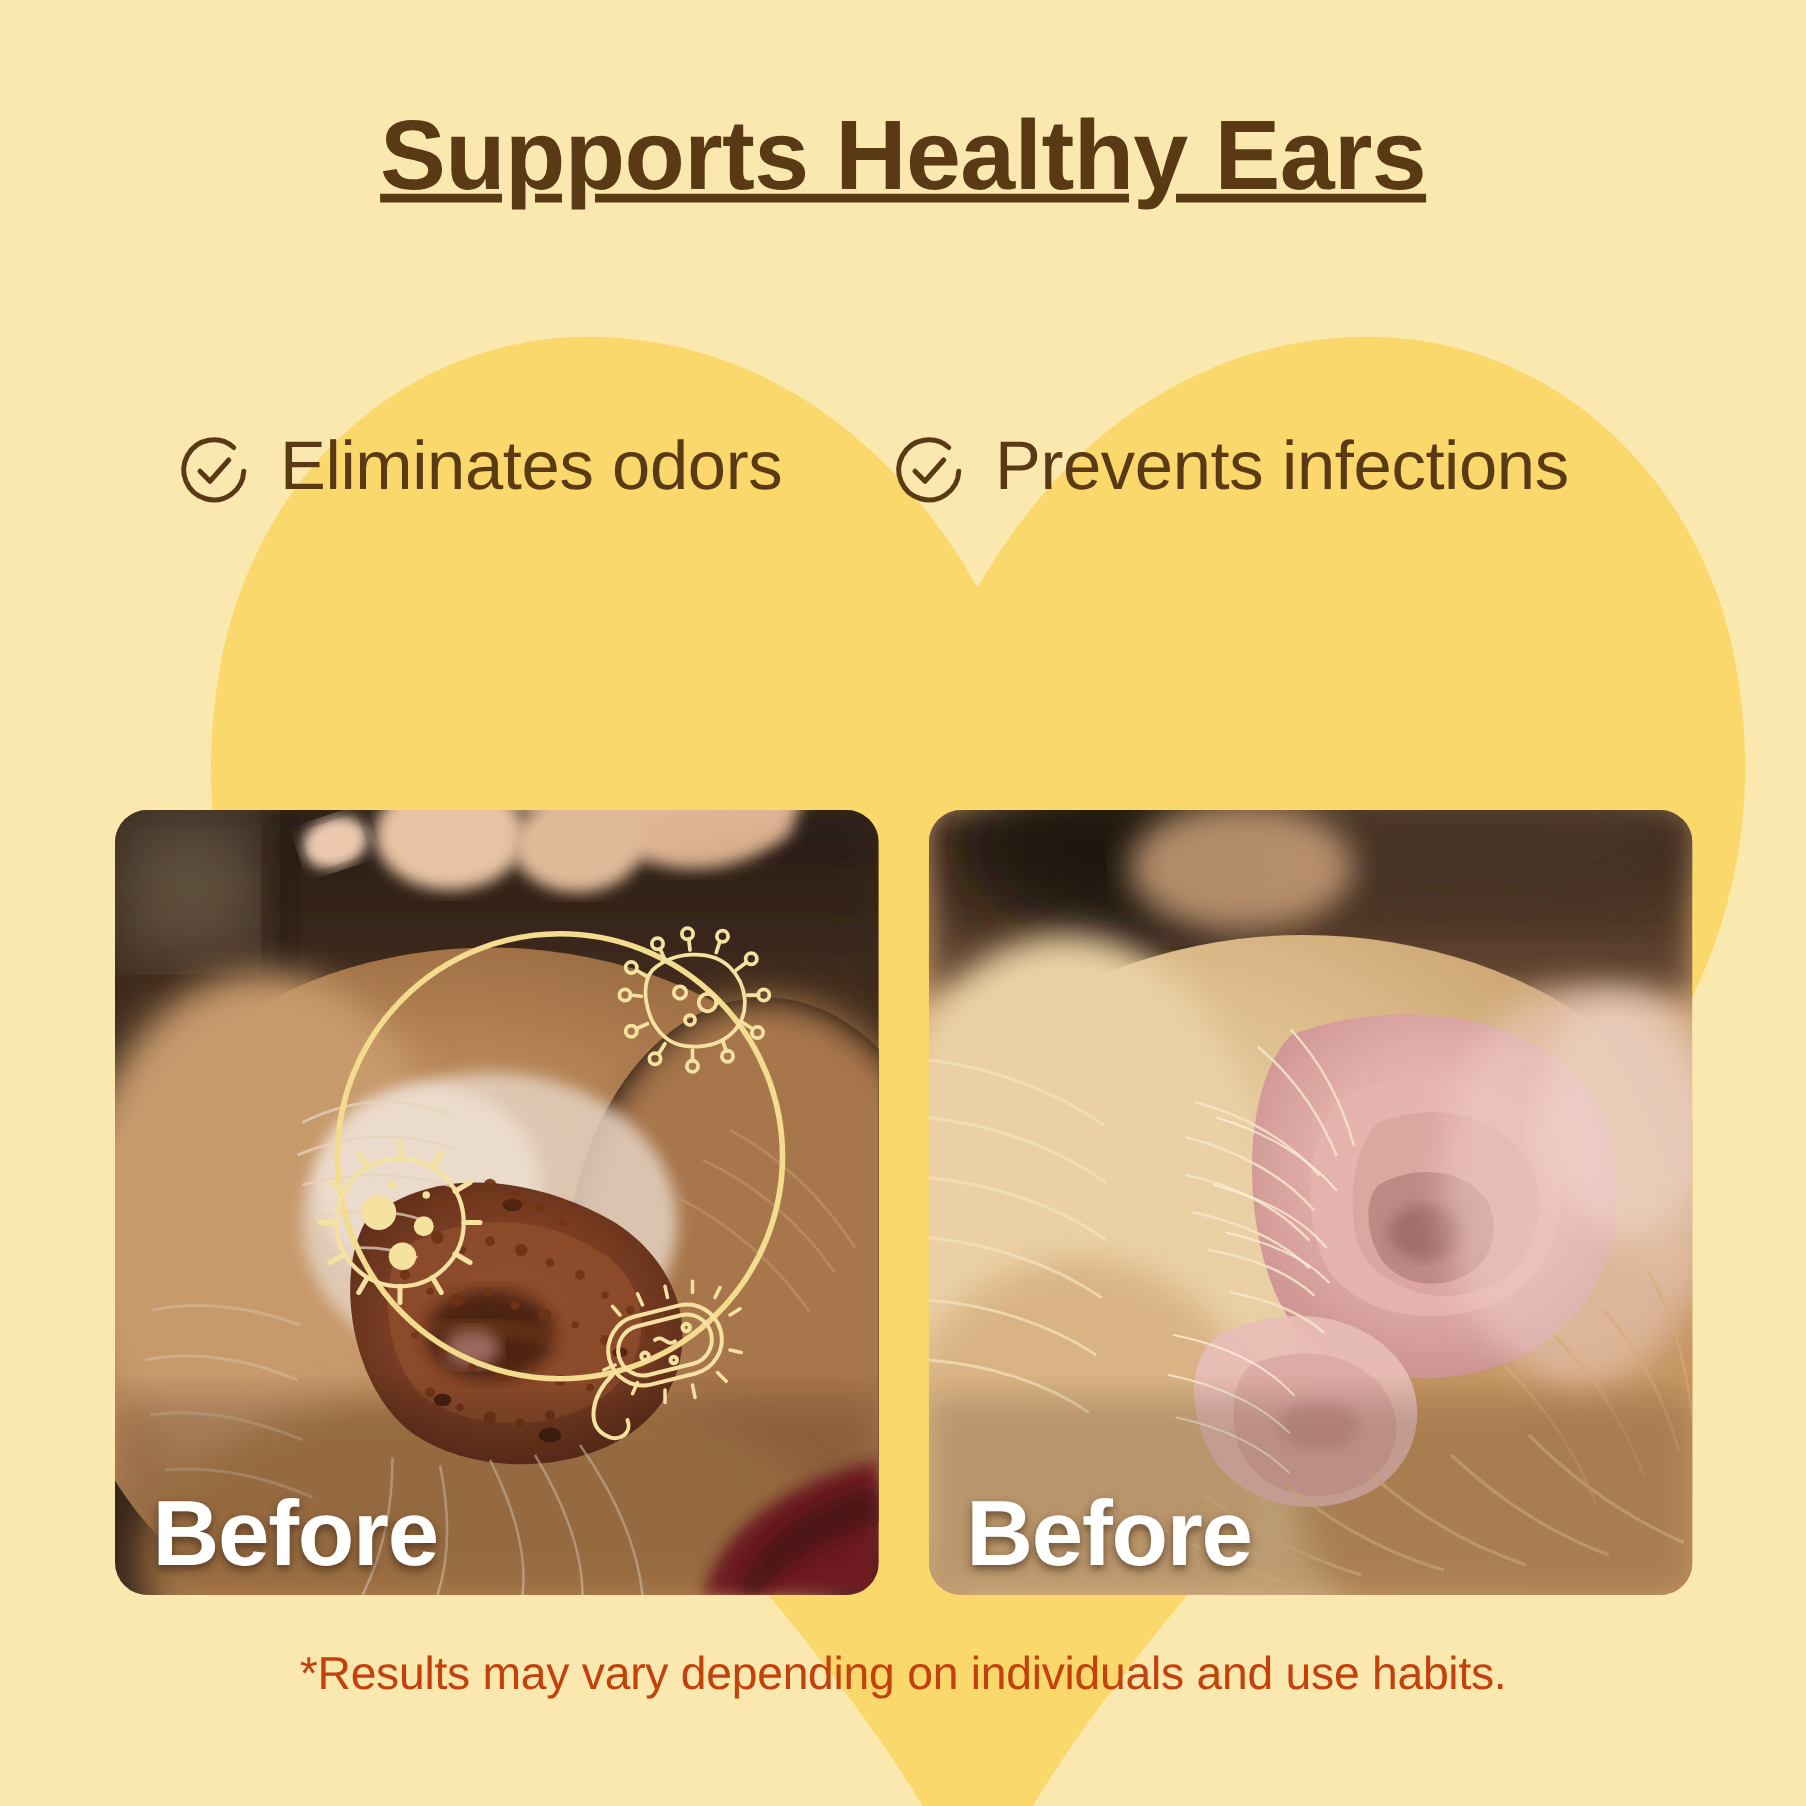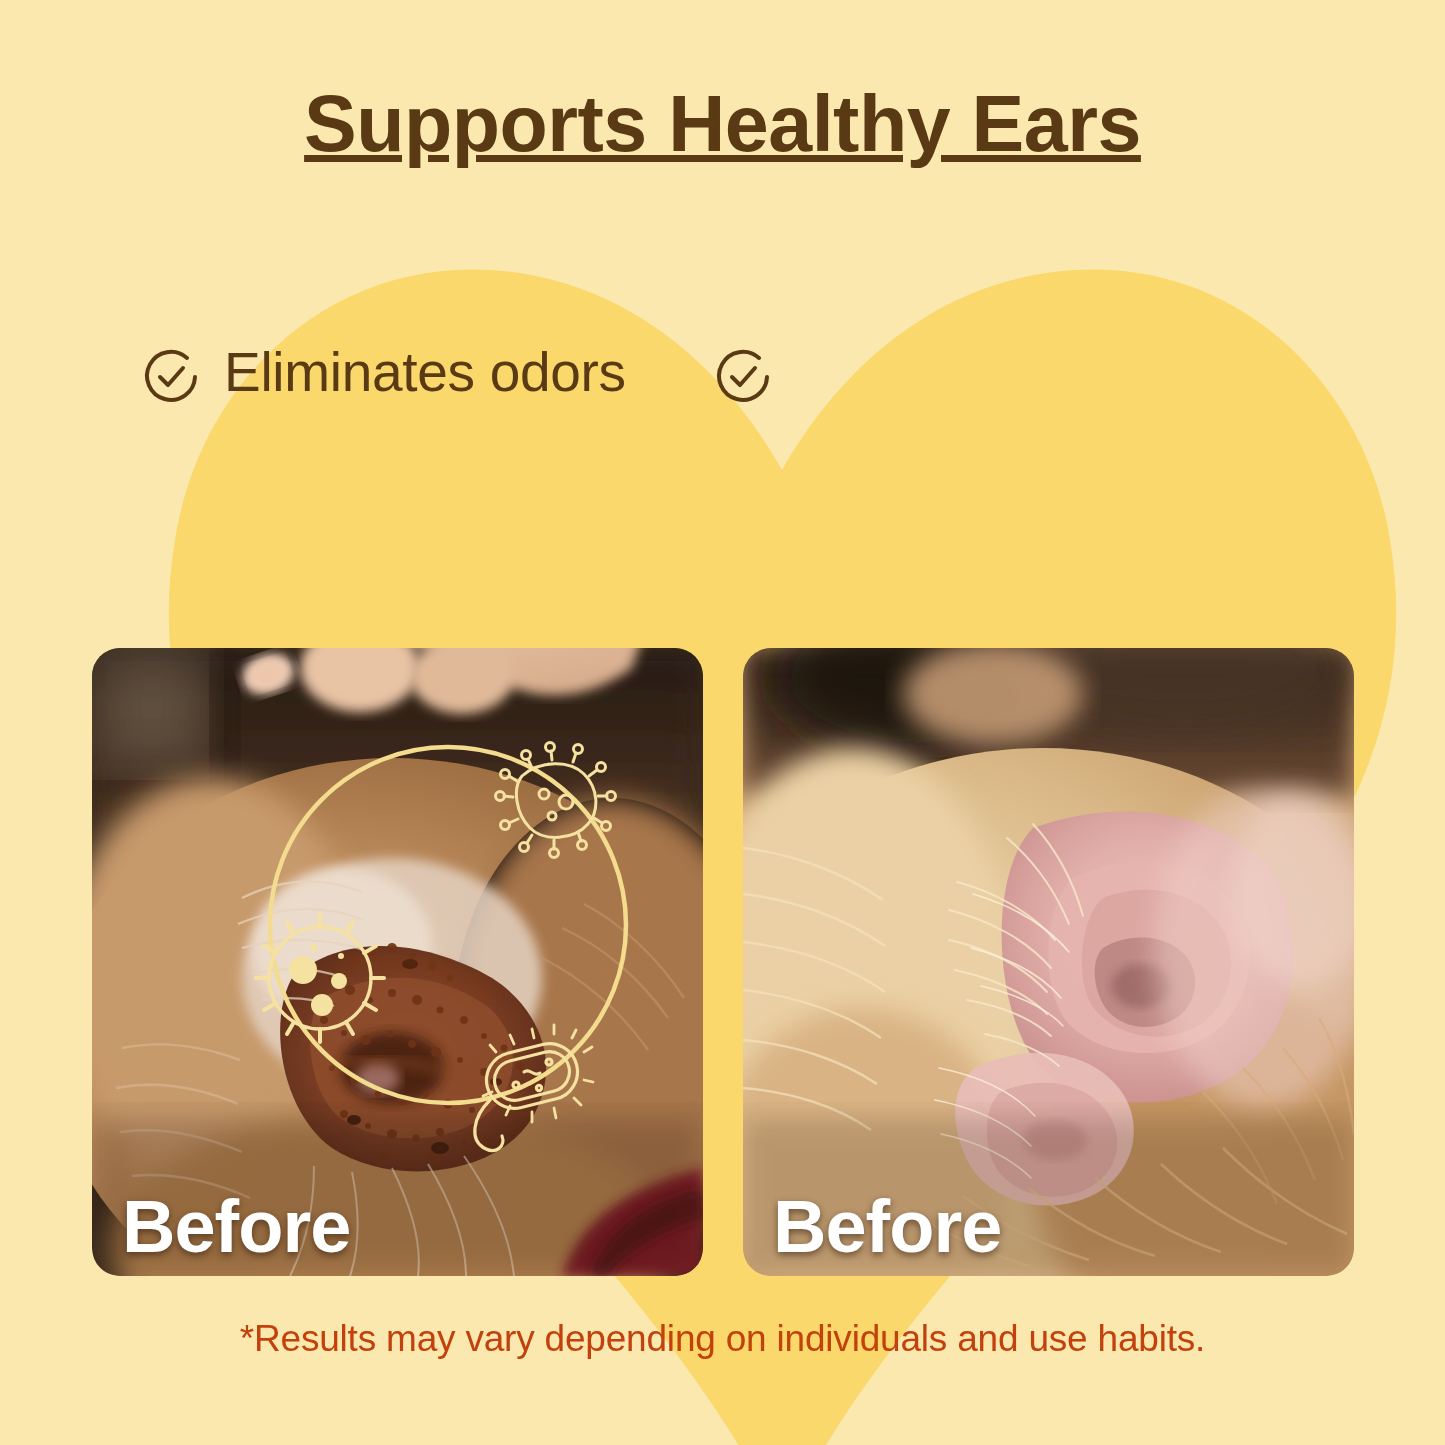--- a/index.html
+++ b/index.html
@@ -91,21 +91,21 @@
     width: 1262px;
     height: 628px;
     z-index: 3;
     display: flex;
     justify-content: space-between;
   }
   .panel {
     position: relative;
     width: 611px;
     height: 628px;
-    border-radius: 28px;
+    border-radius: 14px;
     overflow: hidden;
   }
   .panel svg.photo {
     position: absolute;
     left: 0;
     top: 0;
     display: block;
   }
   .panel .caption {
     position: absolute;
@@ -170,20 +170,21 @@
 
 
 
     <div class="feature">
       <span class="chk">
         <svg width="62" height="62" viewBox="0 0 62 62" xmlns="http://www.w3.org/2000/svg">
           <path d="M 47 12 A 24 24 0 1 0 55 31" fill="none" stroke="#5a3a15" stroke-width="4" stroke-linecap="round"></path>
           <path d="M 20 31 L 28 39 L 43 22" fill="none" stroke="#5a3a15" stroke-width="4" stroke-linecap="round" stroke-linejoin="round"></path>
         </svg>
       </span>
+      <span class="flabel">Prevents infections</span>
     </div>
 
   </div>
 
   <div class="panels">
 
     <div class="panel">
       <svg class="photo" width="611" height="628" viewBox="0 0 611 628" xmlns="http://www.w3.org/2000/svg">
         <defs>
           <radialGradient id="bgHead" cx="42%" cy="55%" r="72%">

